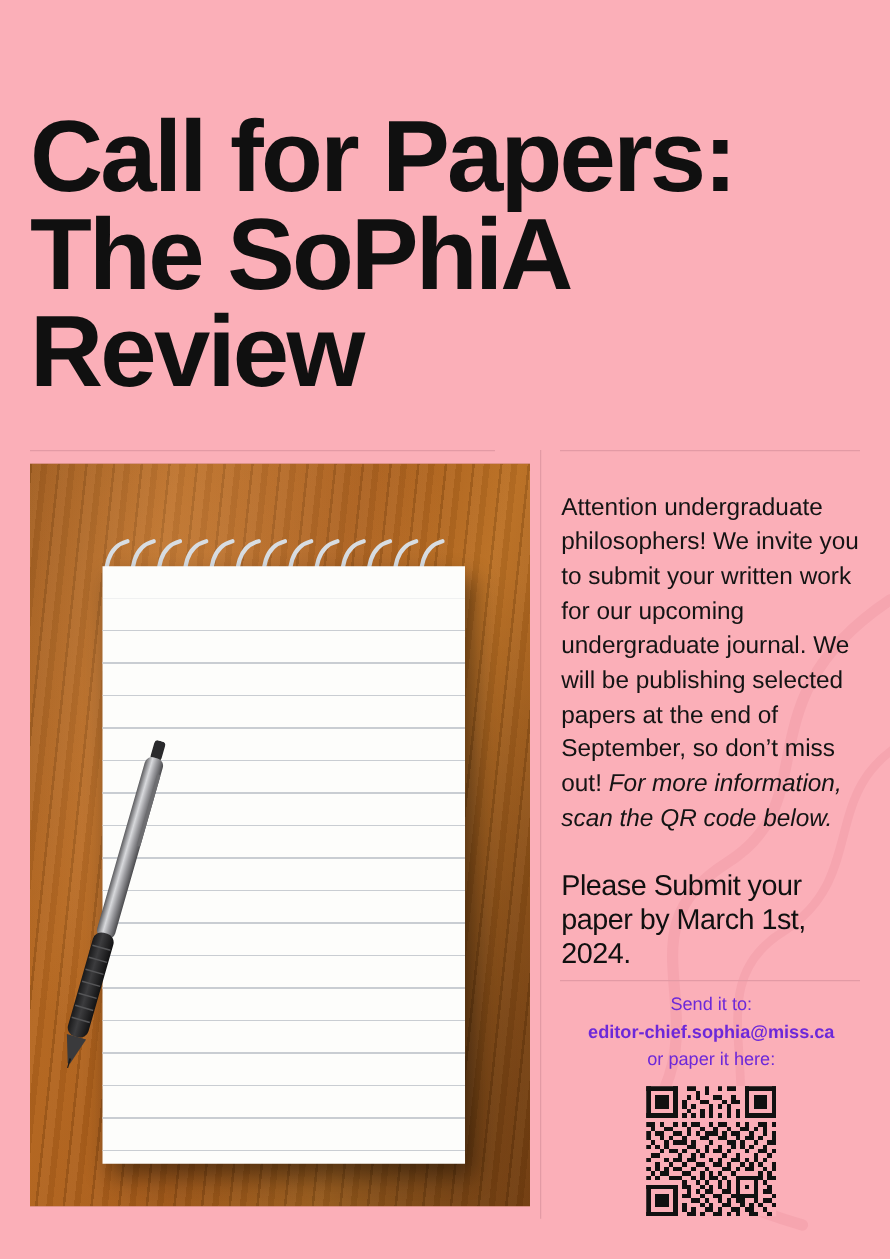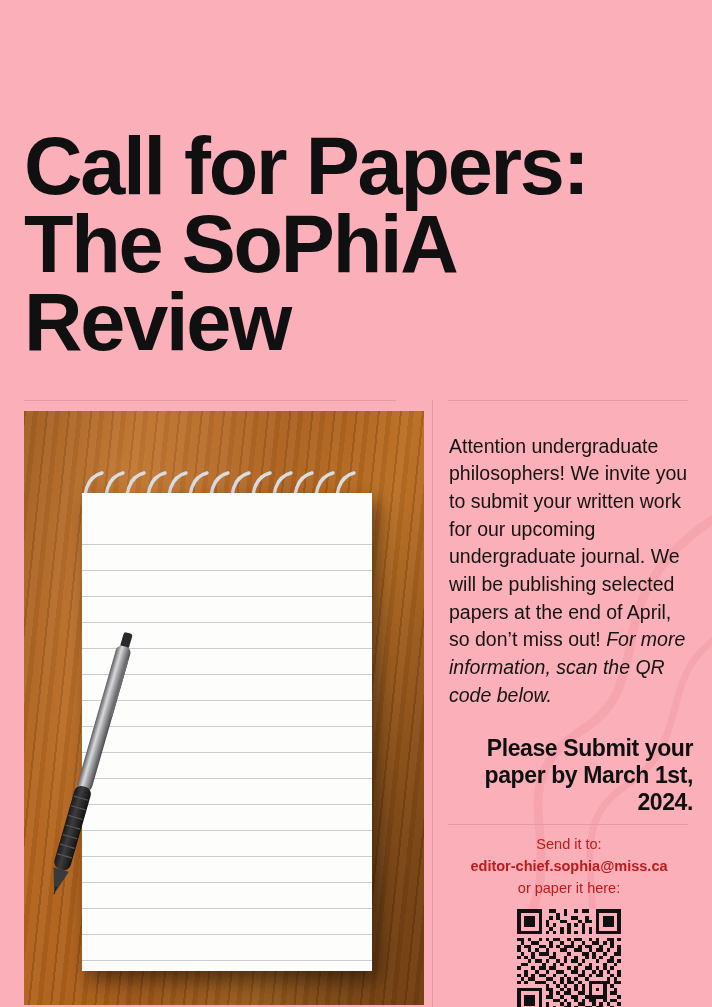--- a/index.html
+++ b/index.html
@@ -11,21 +11,20 @@
     height: 1007px;
     background: #fbafb8;
     font-family: "Liberation Sans", sans-serif;
     overflow: hidden;
     position: relative;
   }
   .poster {
     position: absolute;
     inset: 0;
     background: #fbafb8;
-    margin-top: 40px;
   }
   
   .swirl {
     position: absolute;
     right: -20px;
     top: 470px;
     width: 320px;
     height: 520px;
     pointer-events: none;
     opacity: 0.55;
@@ -144,34 +143,33 @@
   .body-text .ital {
     font-style: italic;
   }
   .deadline {
     position: absolute;
     left: 449px;
     top: 672px;
     width: 244px;
     font-size: 23px;
     line-height: 1.18;
-    font-weight: 700;
+    font-weight: 400;
     letter-spacing: -0.4px;
     color: #101010;
-    text-align: right;
   }
   .send-block {
     position: absolute;
     left: 448px;
     top: 794px;
     width: 242px;
     text-align: center;
     font-size: 14.5px;
     line-height: 1.5;
-    color: #b91c1c;
+    color: #6d28d9;
   }
   .send-block .email {
     font-weight: 700;
     font-size: 14.5px;
   }
   .qr {
     position: absolute;
     left: 517px;
     top: 869px;
     width: 104px;
@@ -248,21 +246,21 @@
         <line x1="5" y1="222" x2="20" y2="222"></line>
         <line x1="5" y1="232" x2="20" y2="232"></line>
       </g>
       <path d="M5 246 L21 246 L14 268 L12 268 Z" fill="#3a3a3c"></path>
       <path d="M12.2 264 L13.8 264 L13.4 272 L12.6 272 Z" fill="#1a1a1b"></path>
       <rect x="17" y="26" width="3" height="60" rx="1.5" fill="#6d6d70"></rect>
     </svg>
   </div>
 
   <p class="body-text">
-    <span>Attention undergraduate philosophers! We invite you to submit your written work for our upcoming undergraduate journal. We will be publishing selected papers at the end of April, so don’t miss out! </span><span class="ital">For more information, scan the QR code below.</span>
+    <span>Attention undergraduate philosophers! We invite you to submit your written work for our upcoming undergraduate journal. We will be publishing selected papers at the end of September, so don’t miss out! </span><span class="ital">For more information, scan the QR code below.</span>
   </p>
 
   <p class="deadline">Please Submit your paper by March 1st, 2024.</p>
 
   <div class="send-block">
     <div>Send it to:</div>
     <div class="email">editor-chief.sophia@miss.ca</div>
     <div>or paper it here:</div>
   </div>
 

